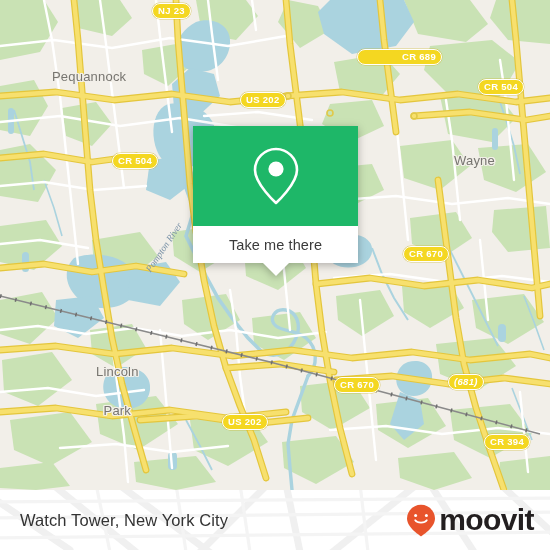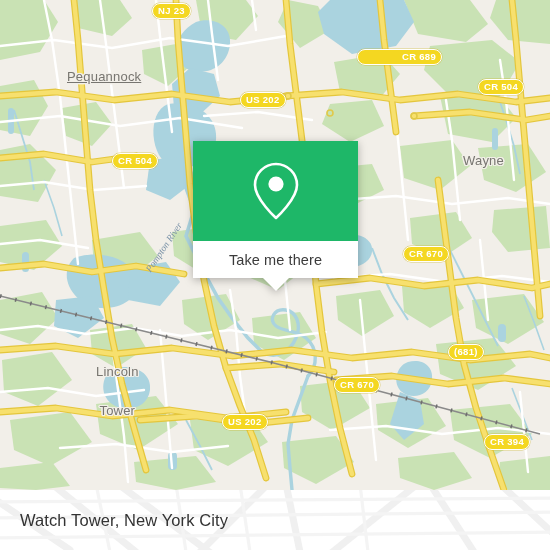--- a/index.html
+++ b/index.html
@@ -79,21 +79,21 @@
     letter-spacing: .3px;
     line-height: 1;
     white-space: nowrap;
     box-shadow: 0 0 0 .5px rgba(200,175,20,.55);
   }
 
   
   .callout {
     position: absolute;
     left: 193px;
-    top: 141px;
+    top: 126px;
     width: 191px;
     filter: drop-shadow(0 2px 4px rgba(0,0,0,.28));
   }
   .callout-image {
     width: 165px;
     height: 100px;
     background: #1eb768;
     display: flex;
     align-items: center;
     justify-content: center;
@@ -370,38 +370,38 @@
         </g>
 
         <g fill="none" stroke="#e0c94a" stroke-width="1.6">
           <circle cx="288" cy="96" r="3"></circle>
           <circle cx="414" cy="116" r="3"></circle>
           <circle cx="330" cy="113" r="3"></circle>
         </g>
       </g>
     </svg>
 
-    <div class="place-label" style="left:67px;top:69px;text-decoration:underline;">Pequannock</div>
-
-    <div class="place-label" style="left:420px;top:153px;padding-left:43px;">Wayne</div>
+    <div class="place-label" style="left:52px;top:69px;">Pequannock</div>
+
+    <div class="place-label" style="left:411px;top:153px;padding-left:43px;">Wayne</div>
 
     <div class="place-label two-line" style="left:56px;top:339px;margin-left:40px;">
       <div>Lincoln</div>
-      <div>Tower</div>
+      <div>Park</div>
     </div>
 
     <div class="river-label" style="left:148px;top:266px;transform:rotate(-56deg);transform-origin:left center;">Pompton River</div>
 
     <div class="shield" style="left:152px;top:3px;">NJ 23</div>
     <div class="shield" style="left:357px;top:49px;padding-left:44px;">CR 689</div>
     <div class="shield" style="left:478px;top:79px;">CR 504</div>
     <div class="shield" style="left:240px;top:92px;">US 202</div>
     <div class="shield" style="left:112px;top:153px;">CR 504</div>
     <div class="shield" style="left:403px;top:246px;">CR 670</div>
-    <div class="shield" style="left:448px;top:344px;">(681)</div>
+    <div class="shield" style="left:448px;top:374px;font-style:italic;">(681)</div>
     <div class="shield" style="left:334px;top:377px;">CR 670</div>
     <div class="shield" style="left:222px;top:414px;">US 202</div>
     <div class="shield" style="left:484px;top:434px;">CR 394</div>
 
     <div class="callout">
       <div class="callout-image">
         <svg class="callout-pin" width="56" height="62" viewBox="0 0 56 62">
           <path d="M28 4 C16.4 4 7 13.4 7 25 C7 39 28 58 28 58 C28 58 49 39 49 25 C49 13.4 39.6 4 28 4 Z" fill="none" stroke="#ffffff" stroke-width="2.6" stroke-linejoin="round"></path>
           <circle cx="28" cy="24" r="7.6" fill="#ffffff"></circle>
         </svg>
@@ -432,15 +432,24 @@
         <path d="M-10,12 L560,8"></path>
         <path d="M96,-6 L110,62"></path>
         <path d="M176,-6 L186,62"></path>
         <path d="M360,-6 L368,62"></path>
         <path d="M240,-6 L250,62"></path>
       </g>
     </svg>
 
     <div class="footer-title">Watch Tower, New York City</div>
 
+    <div class="brand">
+      <svg class="brand-mark" width="30" height="33" viewBox="0 0 30 33">
+        <path d="M15 0.8 C7.2 0.8 1 7 1 14.6 C1 24 15 32.4 15 32.4 C15 32.4 29 24 29 14.6 C29 7 22.8 0.8 15 0.8 Z" fill="#e8542c"></path>
+        <circle cx="9.6" cy="11.6" r="1.5" fill="#ffffff"></circle>
+        <circle cx="20.4" cy="11.6" r="1.5" fill="#ffffff"></circle>
+        <path d="M9.2 16.2 C11.4 19.4 18.6 19.4 20.8 16.2" fill="none" stroke="#ffffff" stroke-width="1.7" stroke-linecap="round"></path>
+      </svg>
+      <span class="brand-text">moovit</span>
+    </div>
   </div>
 
 </div>
 
 </body></html>

